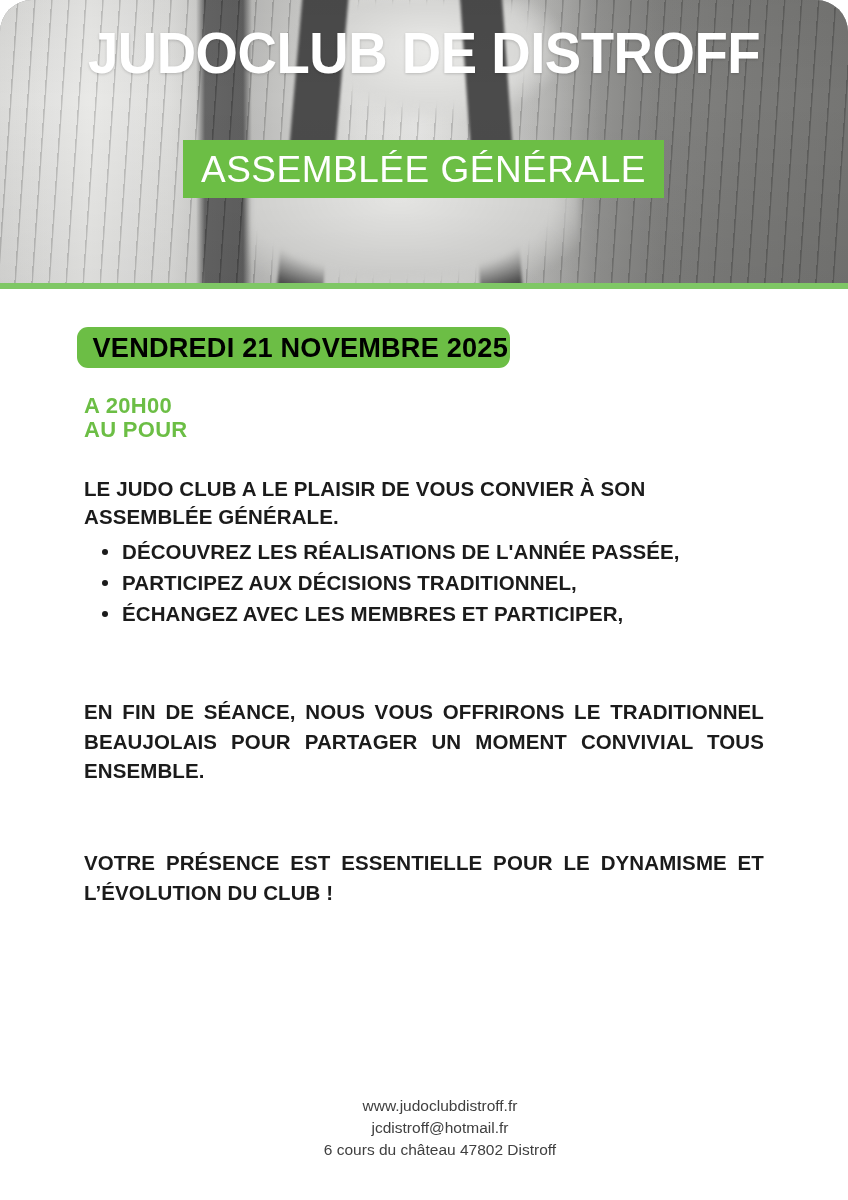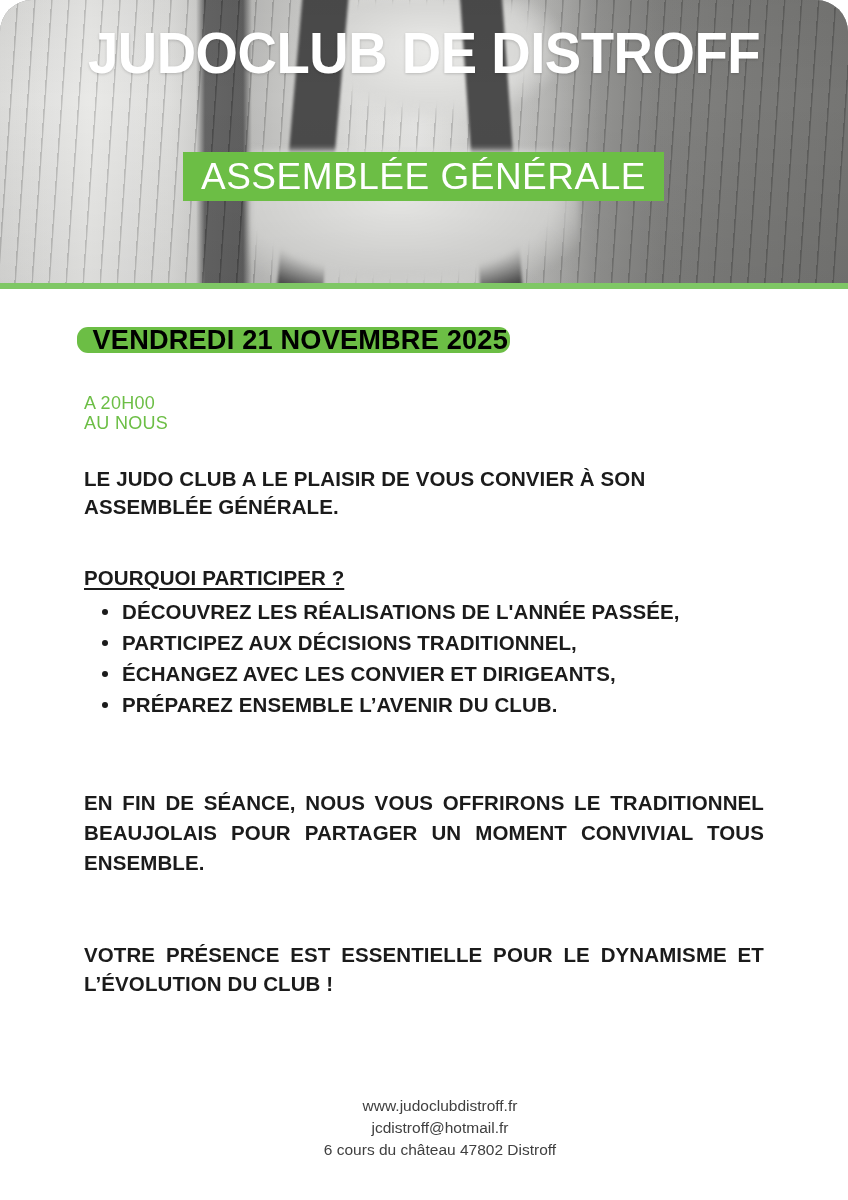--- a/index.html
+++ b/index.html
@@ -107,23 +107,23 @@
     letter-spacing: -0.5px;
     line-height: 1;
     transform: scaleX(0.94);
     white-space: nowrap;
     text-shadow: 0 1px 3px rgba(0,0,0,0.18);
   }
 
   .hero-subbanner {
     position: absolute;
     left: 183px;
-    top: 152px;
+    top: 140px;
     width: 481px;
-    height: 49px;
+    height: 58px;
     background: #6cbe45;
     display: flex;
     align-items: center;
     justify-content: center;
   }
   .hero-subbanner span {
     color: #ffffff;
     font-family: "Liberation Sans", sans-serif;
     font-weight: 400;
     font-size: 37px;
@@ -144,21 +144,21 @@
     left: 0;
     top: 289px;
     width: 848px;
   }
 
   .date-pill {
     position: absolute;
     left: 77px;
     top: 38px;
     width: 433px;
-    height: 26px;
+    height: 41px;
     background: #6cbe45;
     border-radius: 11px;
     display: flex;
     align-items: center;
   }
   .date-pill span {
     color: #000000;
     font-family: "Liberation Sans Narrow", "Liberation Sans", sans-serif;
     font-weight: 700;
     font-size: 28px;
@@ -168,30 +168,30 @@
     transform: scaleX(0.97);
     transform-origin: left center;
   }
 
   .when-block {
     position: absolute;
     left: 84px;
     top: 105px;
     color: #6cbe45;
     font-family: "Liberation Sans Narrow", "Liberation Sans", sans-serif;
-    font-weight: 400;
-    font-size: 18px;
+    font-weight: 700;
+    font-size: 22px;
     line-height: 1.1;
     letter-spacing: 0.3px;
   }
 
   .text-col {
     position: absolute;
     left: 84px;
-    top: 176px;
+    top: 186px;
     width: 680px;
     color: #1b1b1b;
     font-family: "Liberation Sans Narrow", "Liberation Sans", sans-serif;
     font-weight: 700;
     font-size: 20.5px;
     line-height: 1.38;
     letter-spacing: 0.1px;
   }
   .text-col p { margin: 0; }
 
@@ -274,34 +274,32 @@
   <div class="hero-rule"></div>
 
   <div class="content">
 
     <div class="date-pill">
       <span>VENDREDI 21 NOVEMBRE 2025</span>
     </div>
 
     <div class="when-block">
       <div>A 20H00</div>
-      <div>AU NOUS</div>
+      <div>AU POUR</div>
     </div>
 
     <div class="text-col">
 
       <p class="intro">LE JUDO CLUB A LE PLAISIR DE VOUS CONVIER À SON ASSEMBLÉE GÉNÉRALE.</p>
 
-      <p class="why-heading">POURQUOI PARTICIPER ?</p>
 
       <ul class="why-list">
         <li>DÉCOUVREZ LES RÉALISATIONS DE L'ANNÉE PASSÉE,</li>
         <li>PARTICIPEZ AUX DÉCISIONS TRADITIONNEL,</li>
-        <li>ÉCHANGEZ AVEC LES CONVIER ET DIRIGEANTS,</li>
-        <li>PRÉPAREZ ENSEMBLE L’AVENIR DU CLUB.</li>
+        <li>ÉCHANGEZ AVEC LES MEMBRES ET PARTICIPER,</li>
       </ul>
 
       <p class="para-justified para-beaujolais">EN FIN DE SÉANCE, NOUS  VOUS OFFRIRONS LE TRADITIONNEL BEAUJOLAIS POUR PARTAGER UN MOMENT CONVIVIAL TOUS ENSEMBLE.</p>
 
       <p class="para-justified para-presence">VOTRE PRÉSENCE EST ESSENTIELLE POUR LE DYNAMISME ET L’ÉVOLUTION DU CLUB !</p>
 
     </div>
   </div>
 
   <div class="footer">

